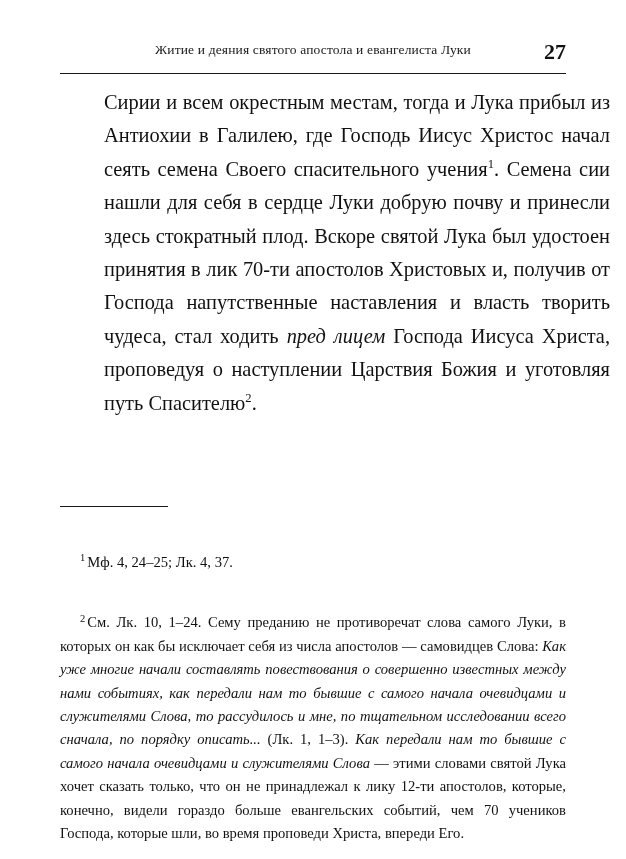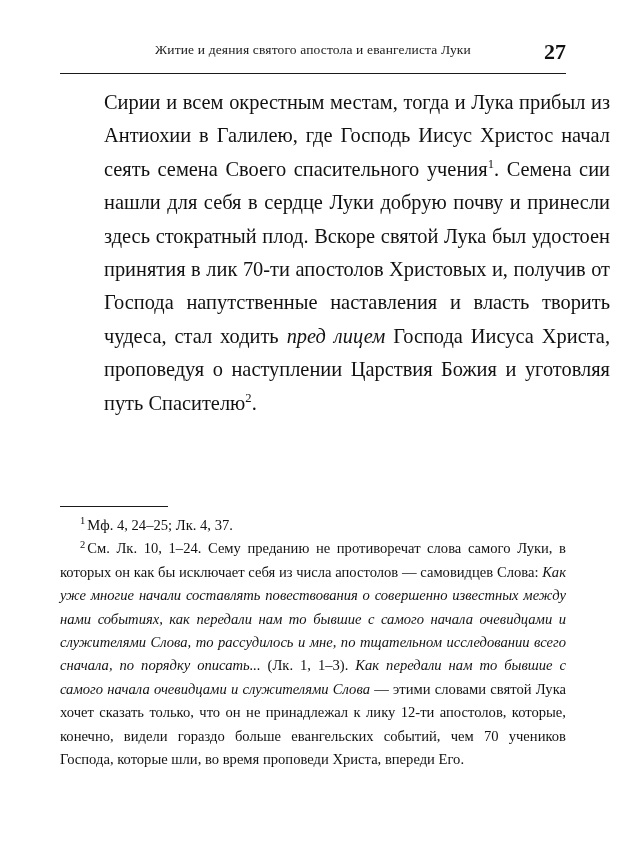--- a/index.html
+++ b/index.html
@@ -100,20 +100,21 @@
     line-height: 23.4px;
     text-align: justify;
     color: #111;
   }
   .footnotes p {
     margin: 0;
     text-align: justify;
   }
   .footnotes p.fn {
     text-indent: 20px;
+    margin-top: 37px;
   }
   .fnum {
     font-size: 0.72em;
     vertical-align: super;
     line-height: 0;
     margin-right: 2px;
   }
 </style>
 </head>
 <body>

